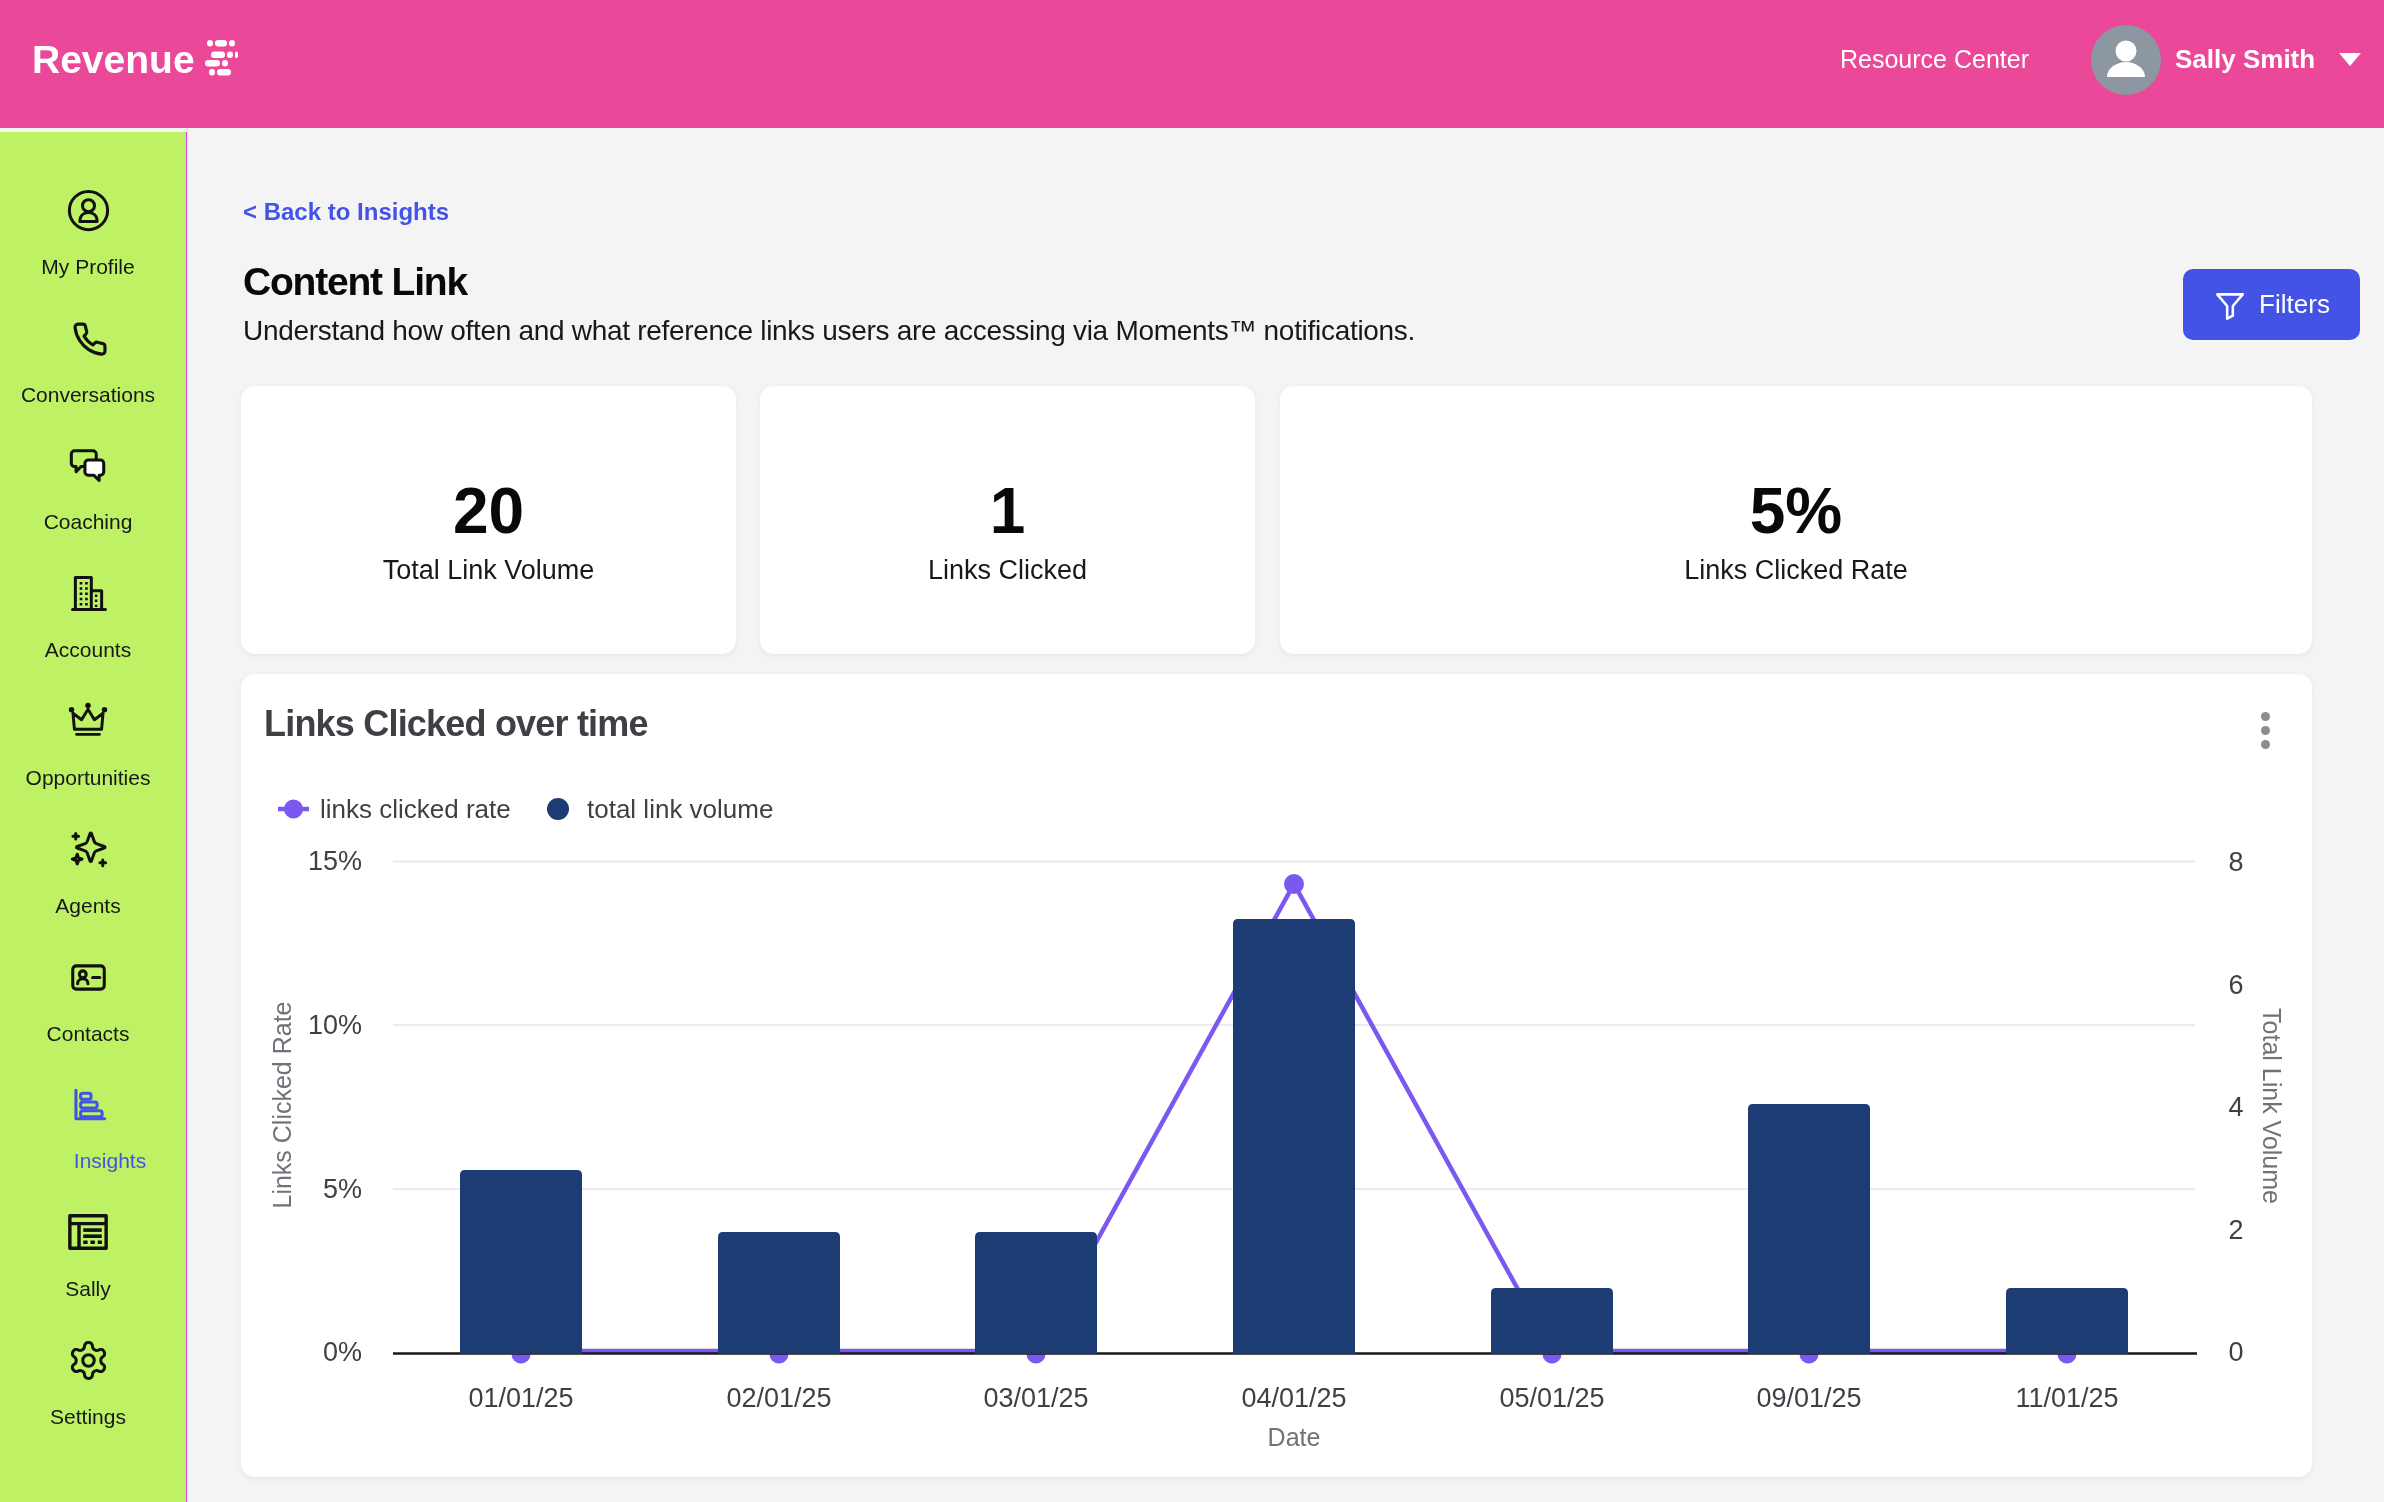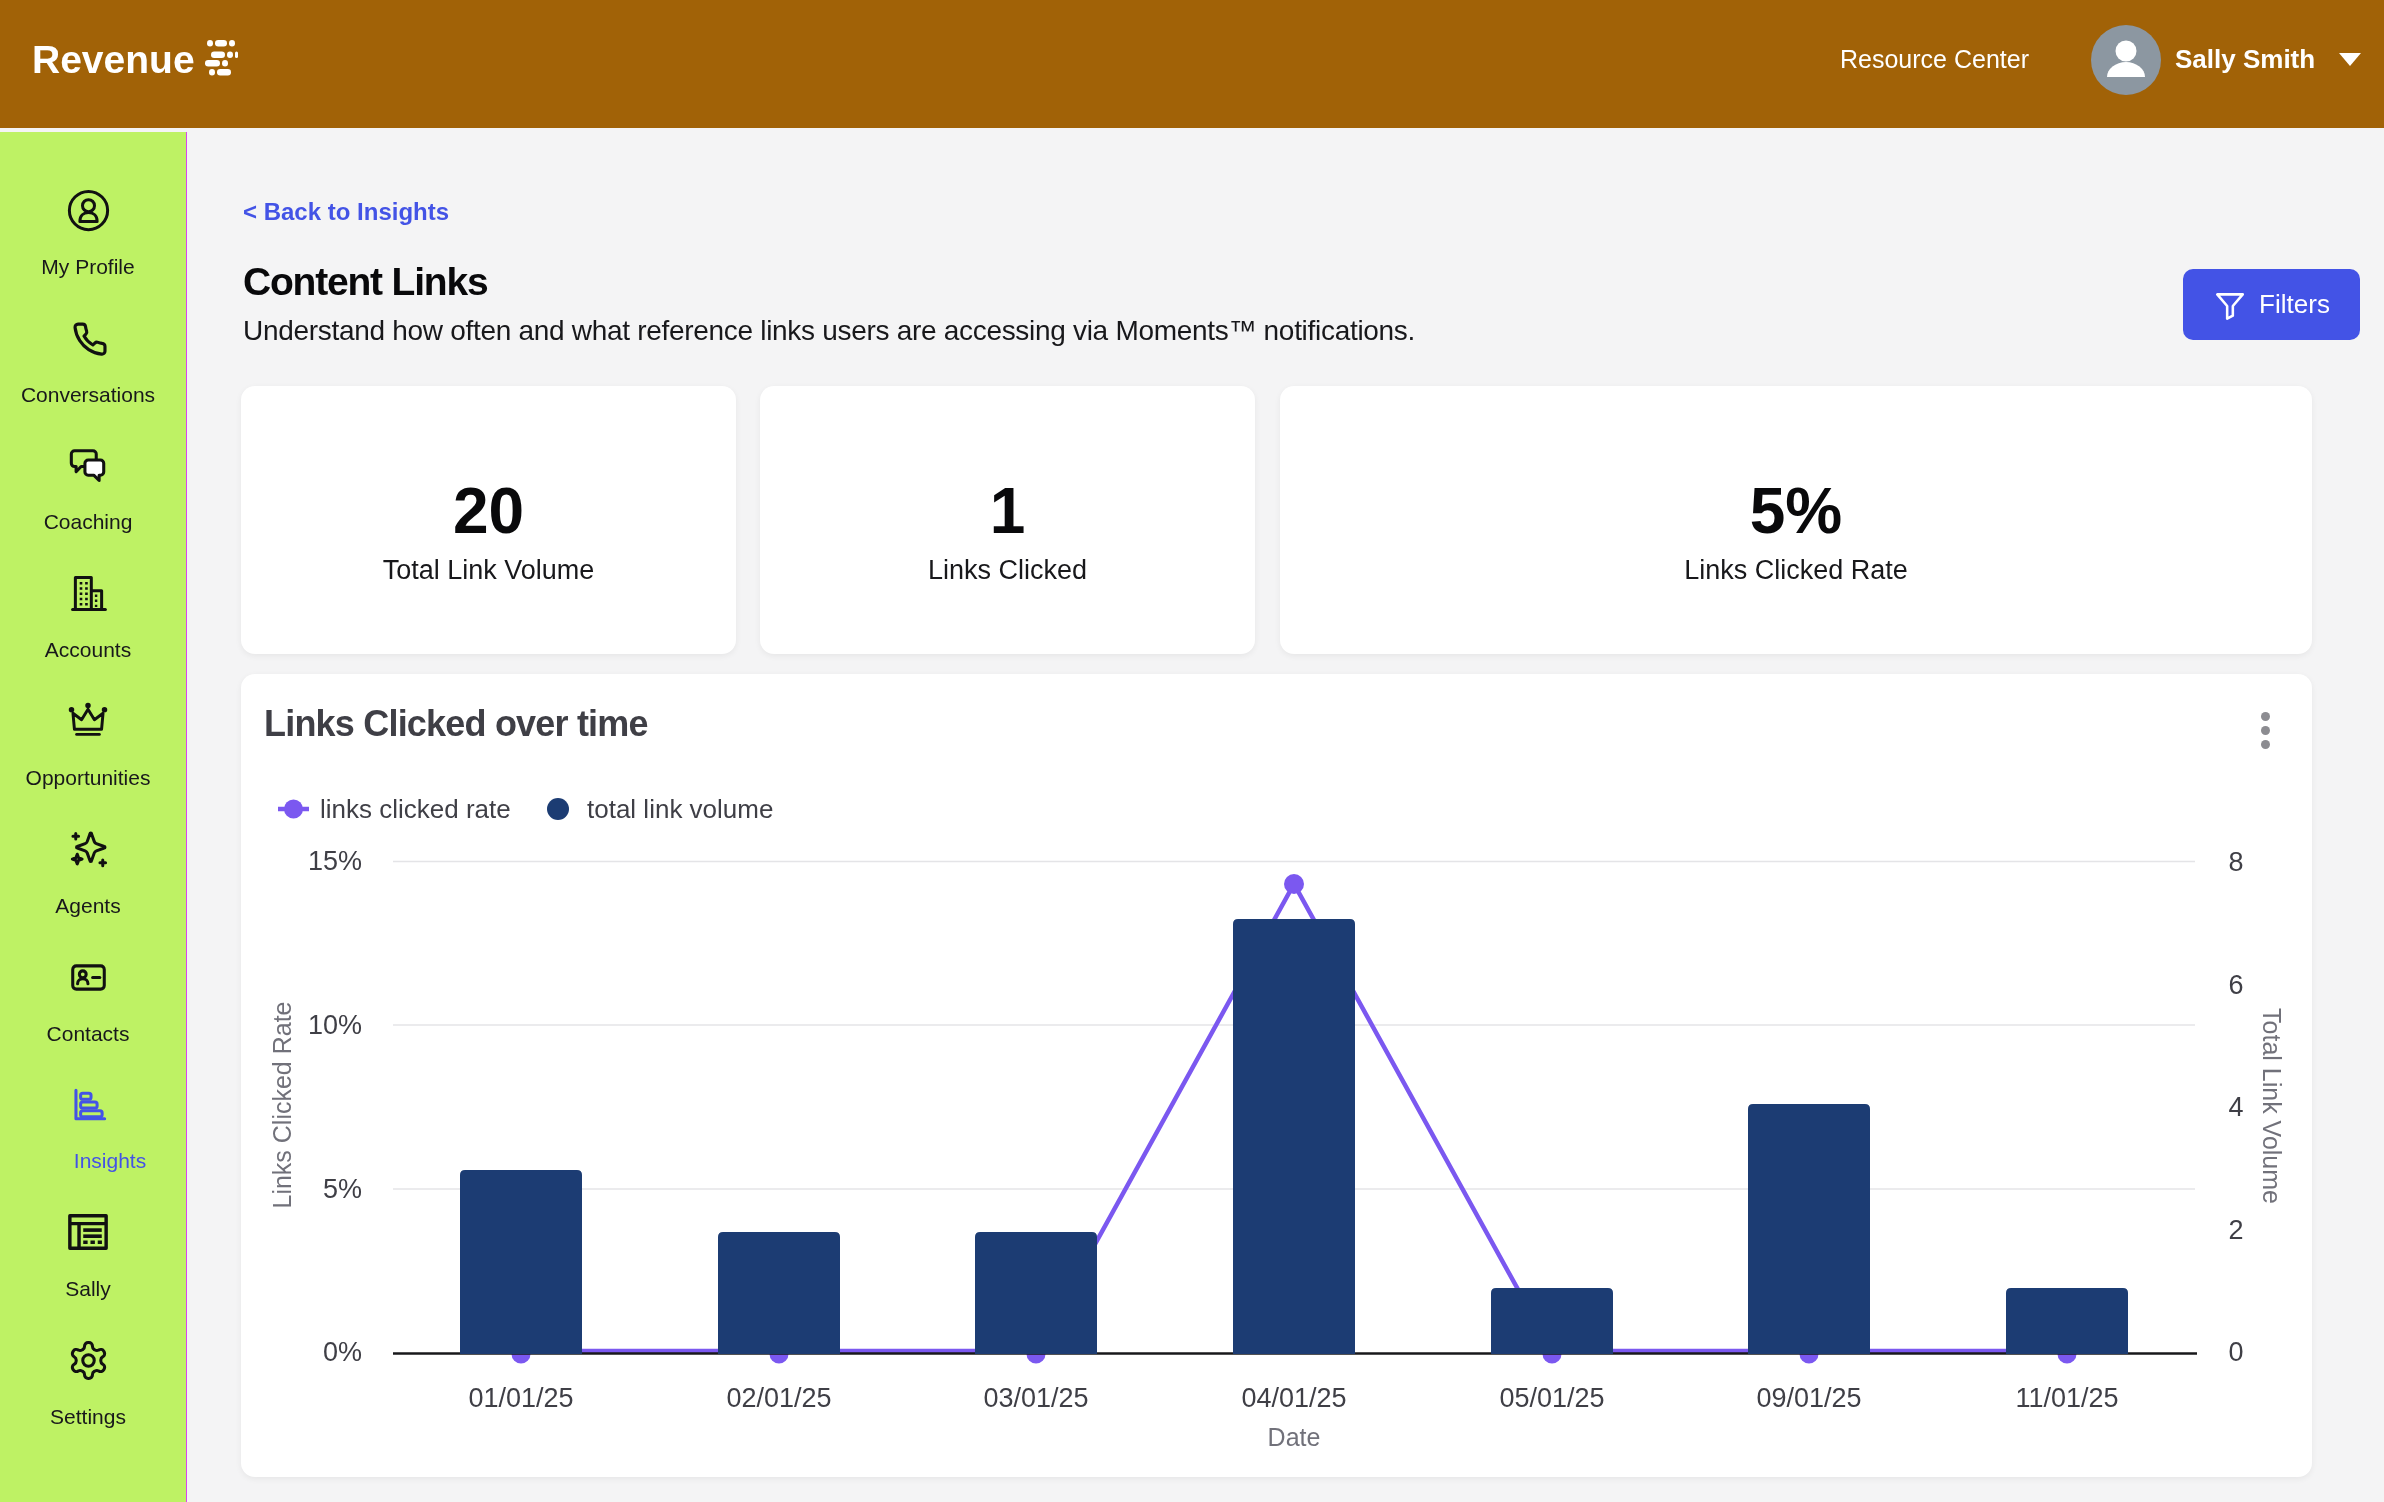--- a/index.html
+++ b/index.html
@@ -1,18 +1,18 @@
 <!DOCTYPE html>
 <html><head>
 <meta charset="utf-8">
 <style>
   * { margin:0; padding:0; box-sizing:border-box; }
   html,body { width:2384px; height:1502px; overflow:hidden; }
   body { font-family:"Liberation Sans", sans-serif; background:#f4f4f5; position:relative; }
-  .hdr { position:absolute; left:0; top:0; width:2384px; height:128px; background:#a16207; }
+  .hdr { position:absolute; left:0; top:0; width:2384px; height:128px; background:#ec4899; }
   .logo { position:absolute; left:32px; top:38px; font-size:39px; font-weight:bold; color:#fff; }
   .rc { position:absolute; left:1840px; top:45px; font-size:25px; color:#fff; }
   .avatar { position:absolute; left:2091px; top:25px; width:70px; height:70px; border-radius:50%; background:#8c97a1; }
   .uname { position:absolute; left:2175px; top:44px; font-size:26px; font-weight:bold; color:#fff; }
   .caret { position:absolute; left:2339px; top:53px; width:0; height:0; border-left:11px solid transparent; border-right:11px solid transparent; border-top:13px solid #fff; }
   .side { position:absolute; left:0; top:132px; width:187px; height:1374px; background:#bef264; border-right:1px solid #d946ef; }
   .nav-item { position:absolute; left:0; width:176px; text-align:center; }
   .ibox { height:42px; display:flex; align-items:center; justify-content:center; }
   .nav-label { margin-top:23px; font-size:21px; line-height:26px; color:#18181b; }
   .nav-item.act .nav-label { color:#4353e6;padding-left:44px; }
@@ -164,21 +164,21 @@
         <svg width="43" height="43" viewBox="0 0 24 24" fill="none" stroke="#111" stroke-width="1.7" stroke-linecap="round" stroke-linejoin="round">
       <path d="M12.22 2h-.44a2 2 0 0 0-2 2v.18a2 2 0 0 1-1 1.73l-.43.25a2 2 0 0 1-2 0l-.15-.08a2 2 0 0 0-2.73.73l-.22.38a2 2 0 0 0 .73 2.73l.15.1a2 2 0 0 1 1 1.72v.51a2 2 0 0 1-1 1.74l-.15.09a2 2 0 0 0-.73 2.73l.22.38a2 2 0 0 0 2.73.73l.15-.08a2 2 0 0 1 2 0l.43.25a2 2 0 0 1 1 1.73V20a2 2 0 0 0 2 2h.44a2 2 0 0 0 2-2v-.18a2 2 0 0 1 1-1.73l.43-.25a2 2 0 0 1 2 0l.15.08a2 2 0 0 0 2.73-.73l.22-.39a2 2 0 0 0-.73-2.73l-.15-.08a2 2 0 0 1-1-1.74v-.5a2 2 0 0 1 1-1.74l.15-.09a2 2 0 0 0 .73-2.73l-.22-.38a2 2 0 0 0-2.73-.73l-.15.08a2 2 0 0 1-2 0l-.43-.25a2 2 0 0 1-1-1.73V4a2 2 0 0 0-2-2z"></path>
       <circle cx="12" cy="12" r="3.2"></circle>
     </svg>
       </div>
     <div class="nav-label">Settings</div>
   </div>
 </div>
 
 <div class="back">&lt; Back to Insights</div>
-<div class="h1">Content Links</div>
+<div class="h1">Content Link</div>
 <div class="desc">Understand how often and what reference links users are accessing via Moments™ notifications.</div>
 <div class="fbtn">
   <svg width="34" height="34" viewBox="0 0 24 24" fill="none" stroke="#fff" stroke-width="1.8" stroke-linejoin="round" stroke-linecap="round">
     <path d="M3 4.5 h18 l-7 8.2 v6.8 l-4 2.2 v-9 z"></path>
   </svg>
   <span>Filters</span>
 </div>
 
 <div class="card c1">
     <div class="statnum">20</div>

